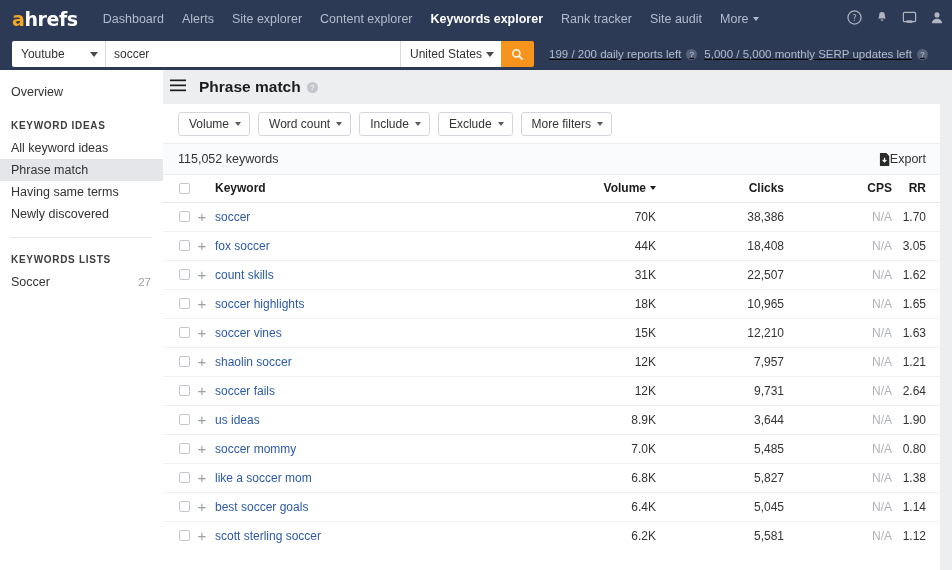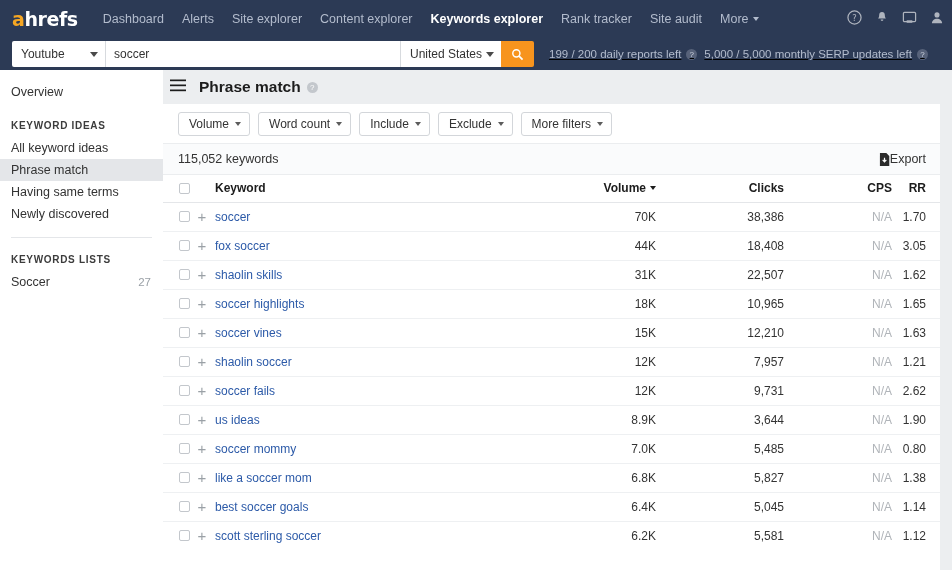--- a/index.html
+++ b/index.html
@@ -542,21 +542,21 @@
               <td class="c-cps na">N/A</td>
               <td class="c-rr">3.05</td>
             </tr>
             <tr>
               <td class="c-chk">
                 <span class="chk"></span>
               </td>
               <td class="c-plus">
                 <span class="plus">+</span>
               </td>
-              <td class="c-kw"><a class="kwlink">shaolin skills</a></td>
+              <td class="c-kw"><a class="kwlink">count skills</a></td>
               <td class="c-vol">31K</td>
               <td class="c-volbar"><span class="bar-wrap"><span class="bar-fill" style="width:84%"></span></span></td>
               <td class="c-clk">22,507</td>
               <td class="c-clkbar"><span class="bar-wrap empty"><span class="bar-fill" style="width:0%"></span></span></td>
               <td class="c-cps na">N/A</td>
               <td class="c-rr">1.62</td>
             </tr>
             <tr>
               <td class="c-chk">
                 <span class="chk"></span>
@@ -608,21 +608,21 @@
               </td>
               <td class="c-plus">
                 <span class="plus">+</span>
               </td>
               <td class="c-kw"><a class="kwlink">soccer fails</a></td>
               <td class="c-vol">12K</td>
               <td class="c-volbar"><span class="bar-wrap"><span class="bar-fill" style="width:80%"></span></span></td>
               <td class="c-clk">9,731</td>
               <td class="c-clkbar"><span class="bar-wrap empty"><span class="bar-fill" style="width:0%"></span></span></td>
               <td class="c-cps na">N/A</td>
-              <td class="c-rr">2.62</td>
+              <td class="c-rr">2.64</td>
             </tr>
             <tr>
               <td class="c-chk">
                 <span class="chk"></span>
               </td>
               <td class="c-plus">
                 <span class="plus">+</span>
               </td>
               <td class="c-kw"><a class="kwlink">us ideas</a></td>
               <td class="c-vol">8.9K</td>

